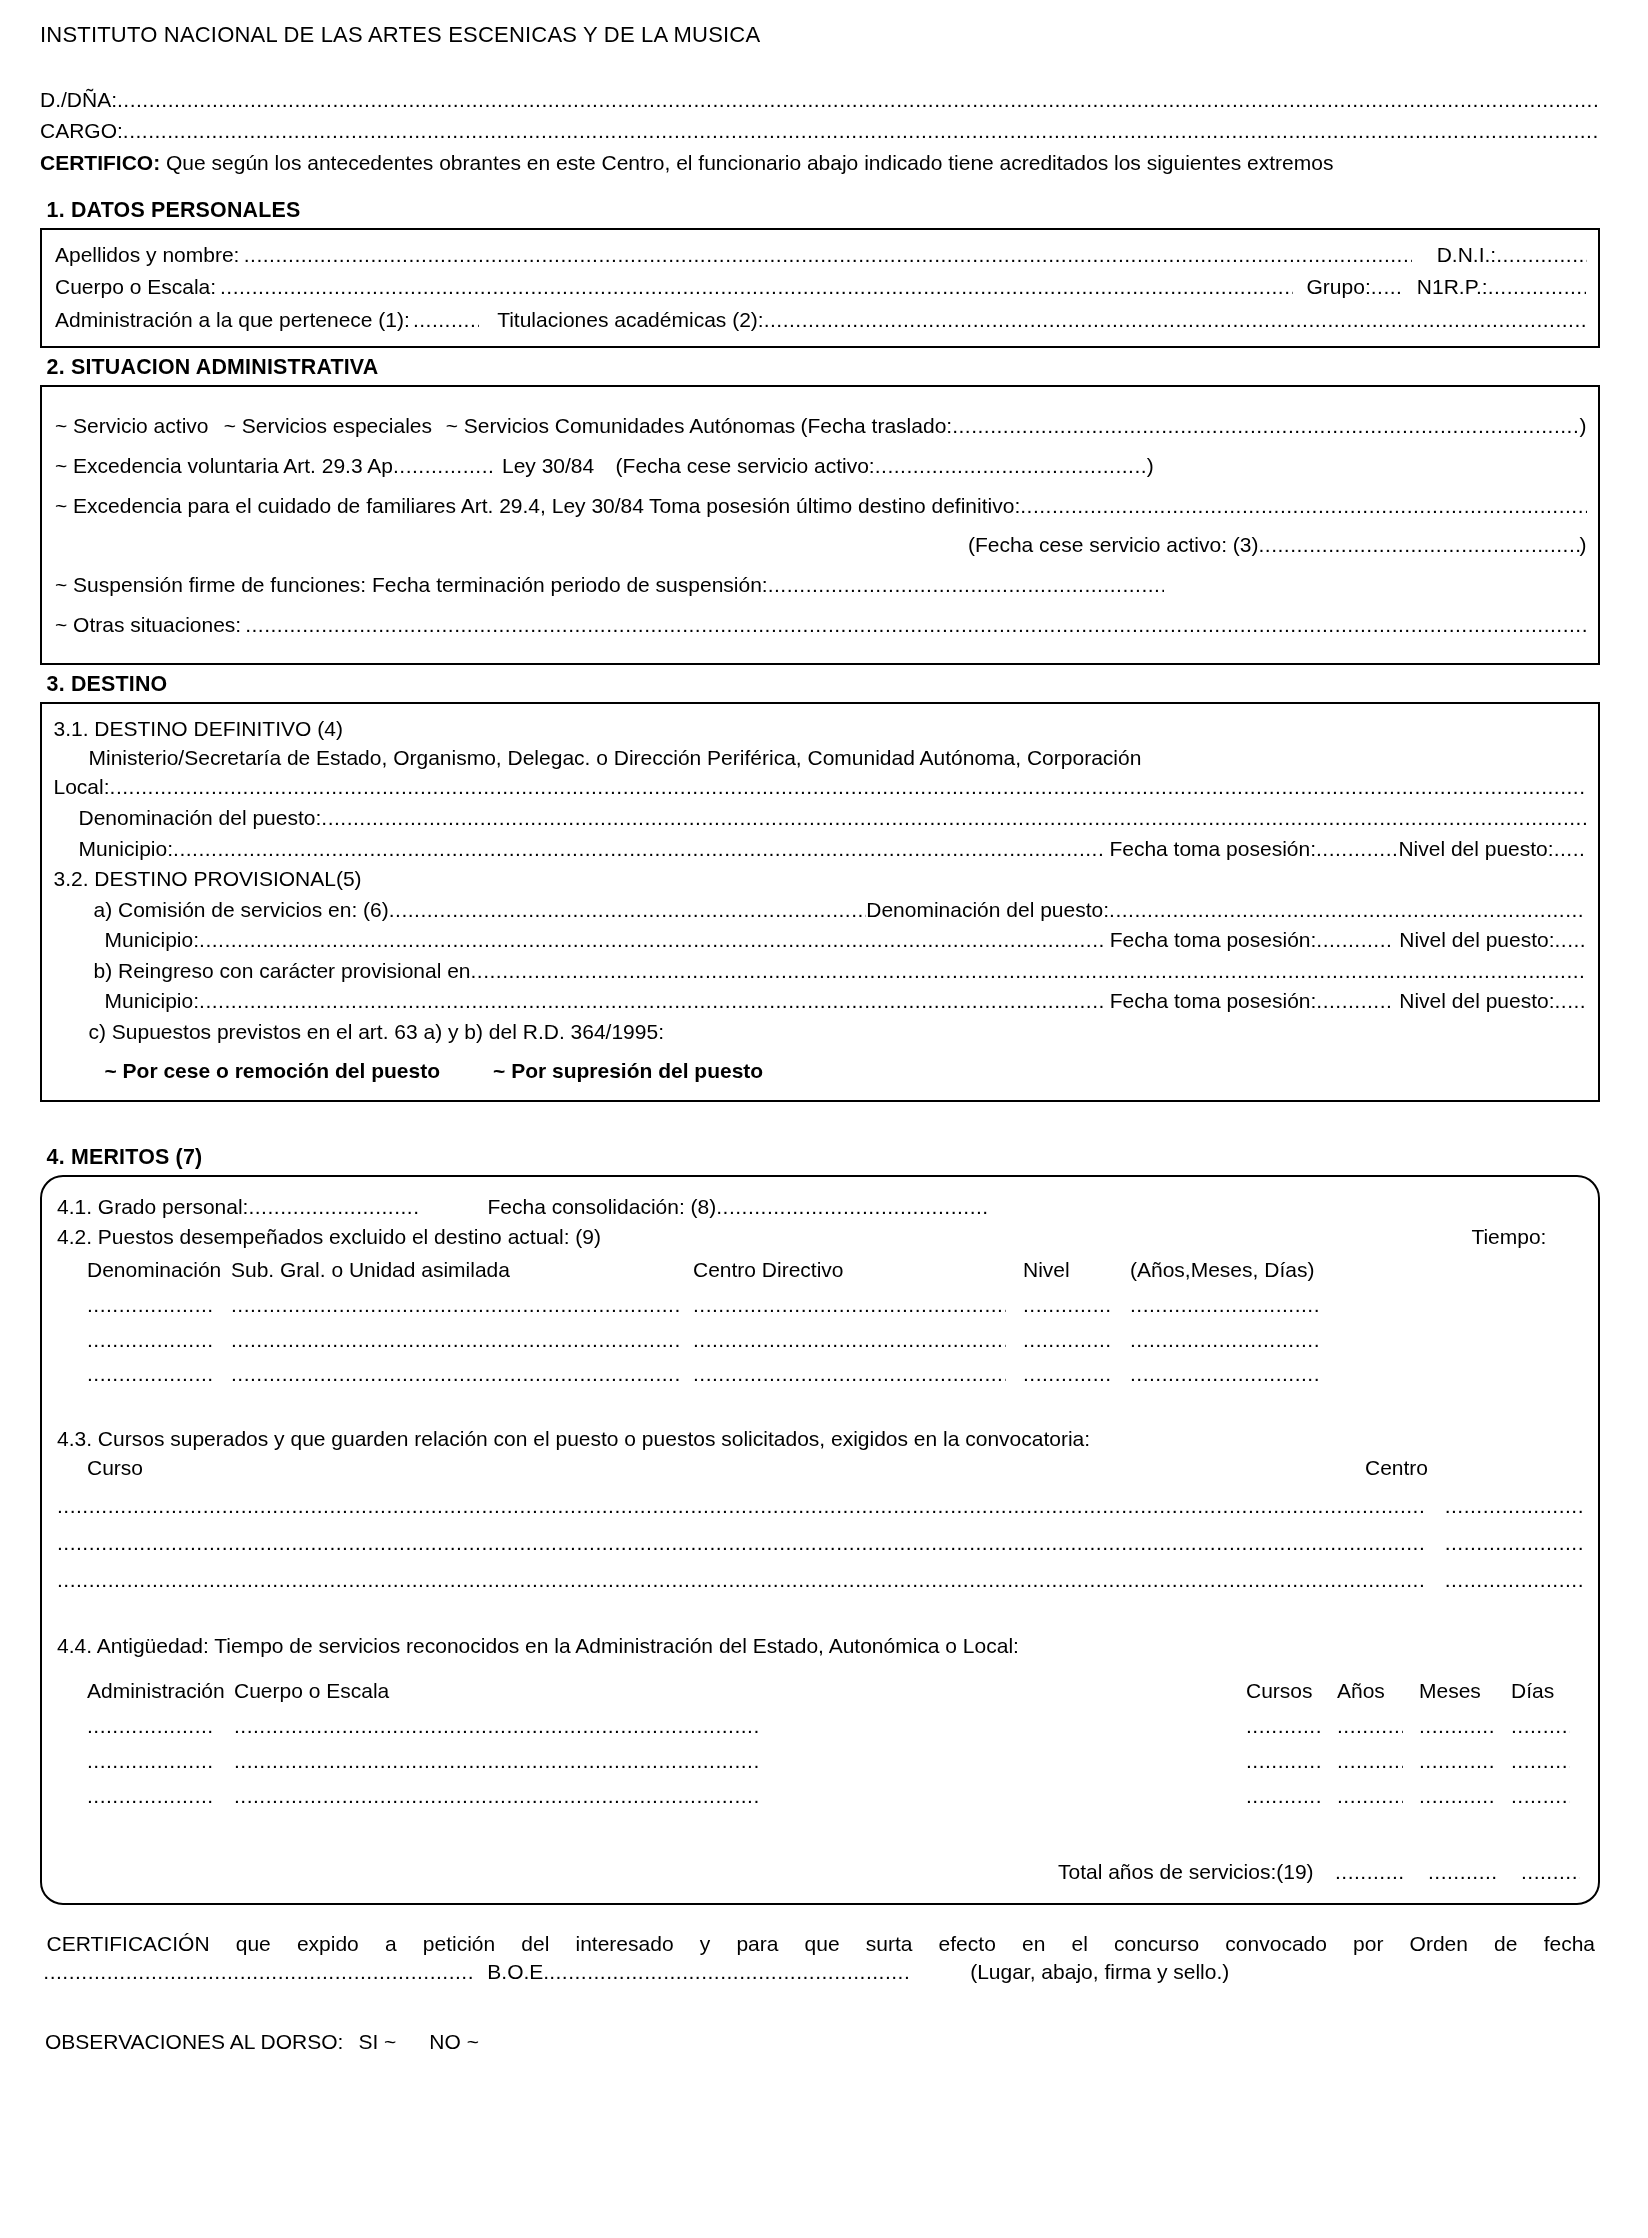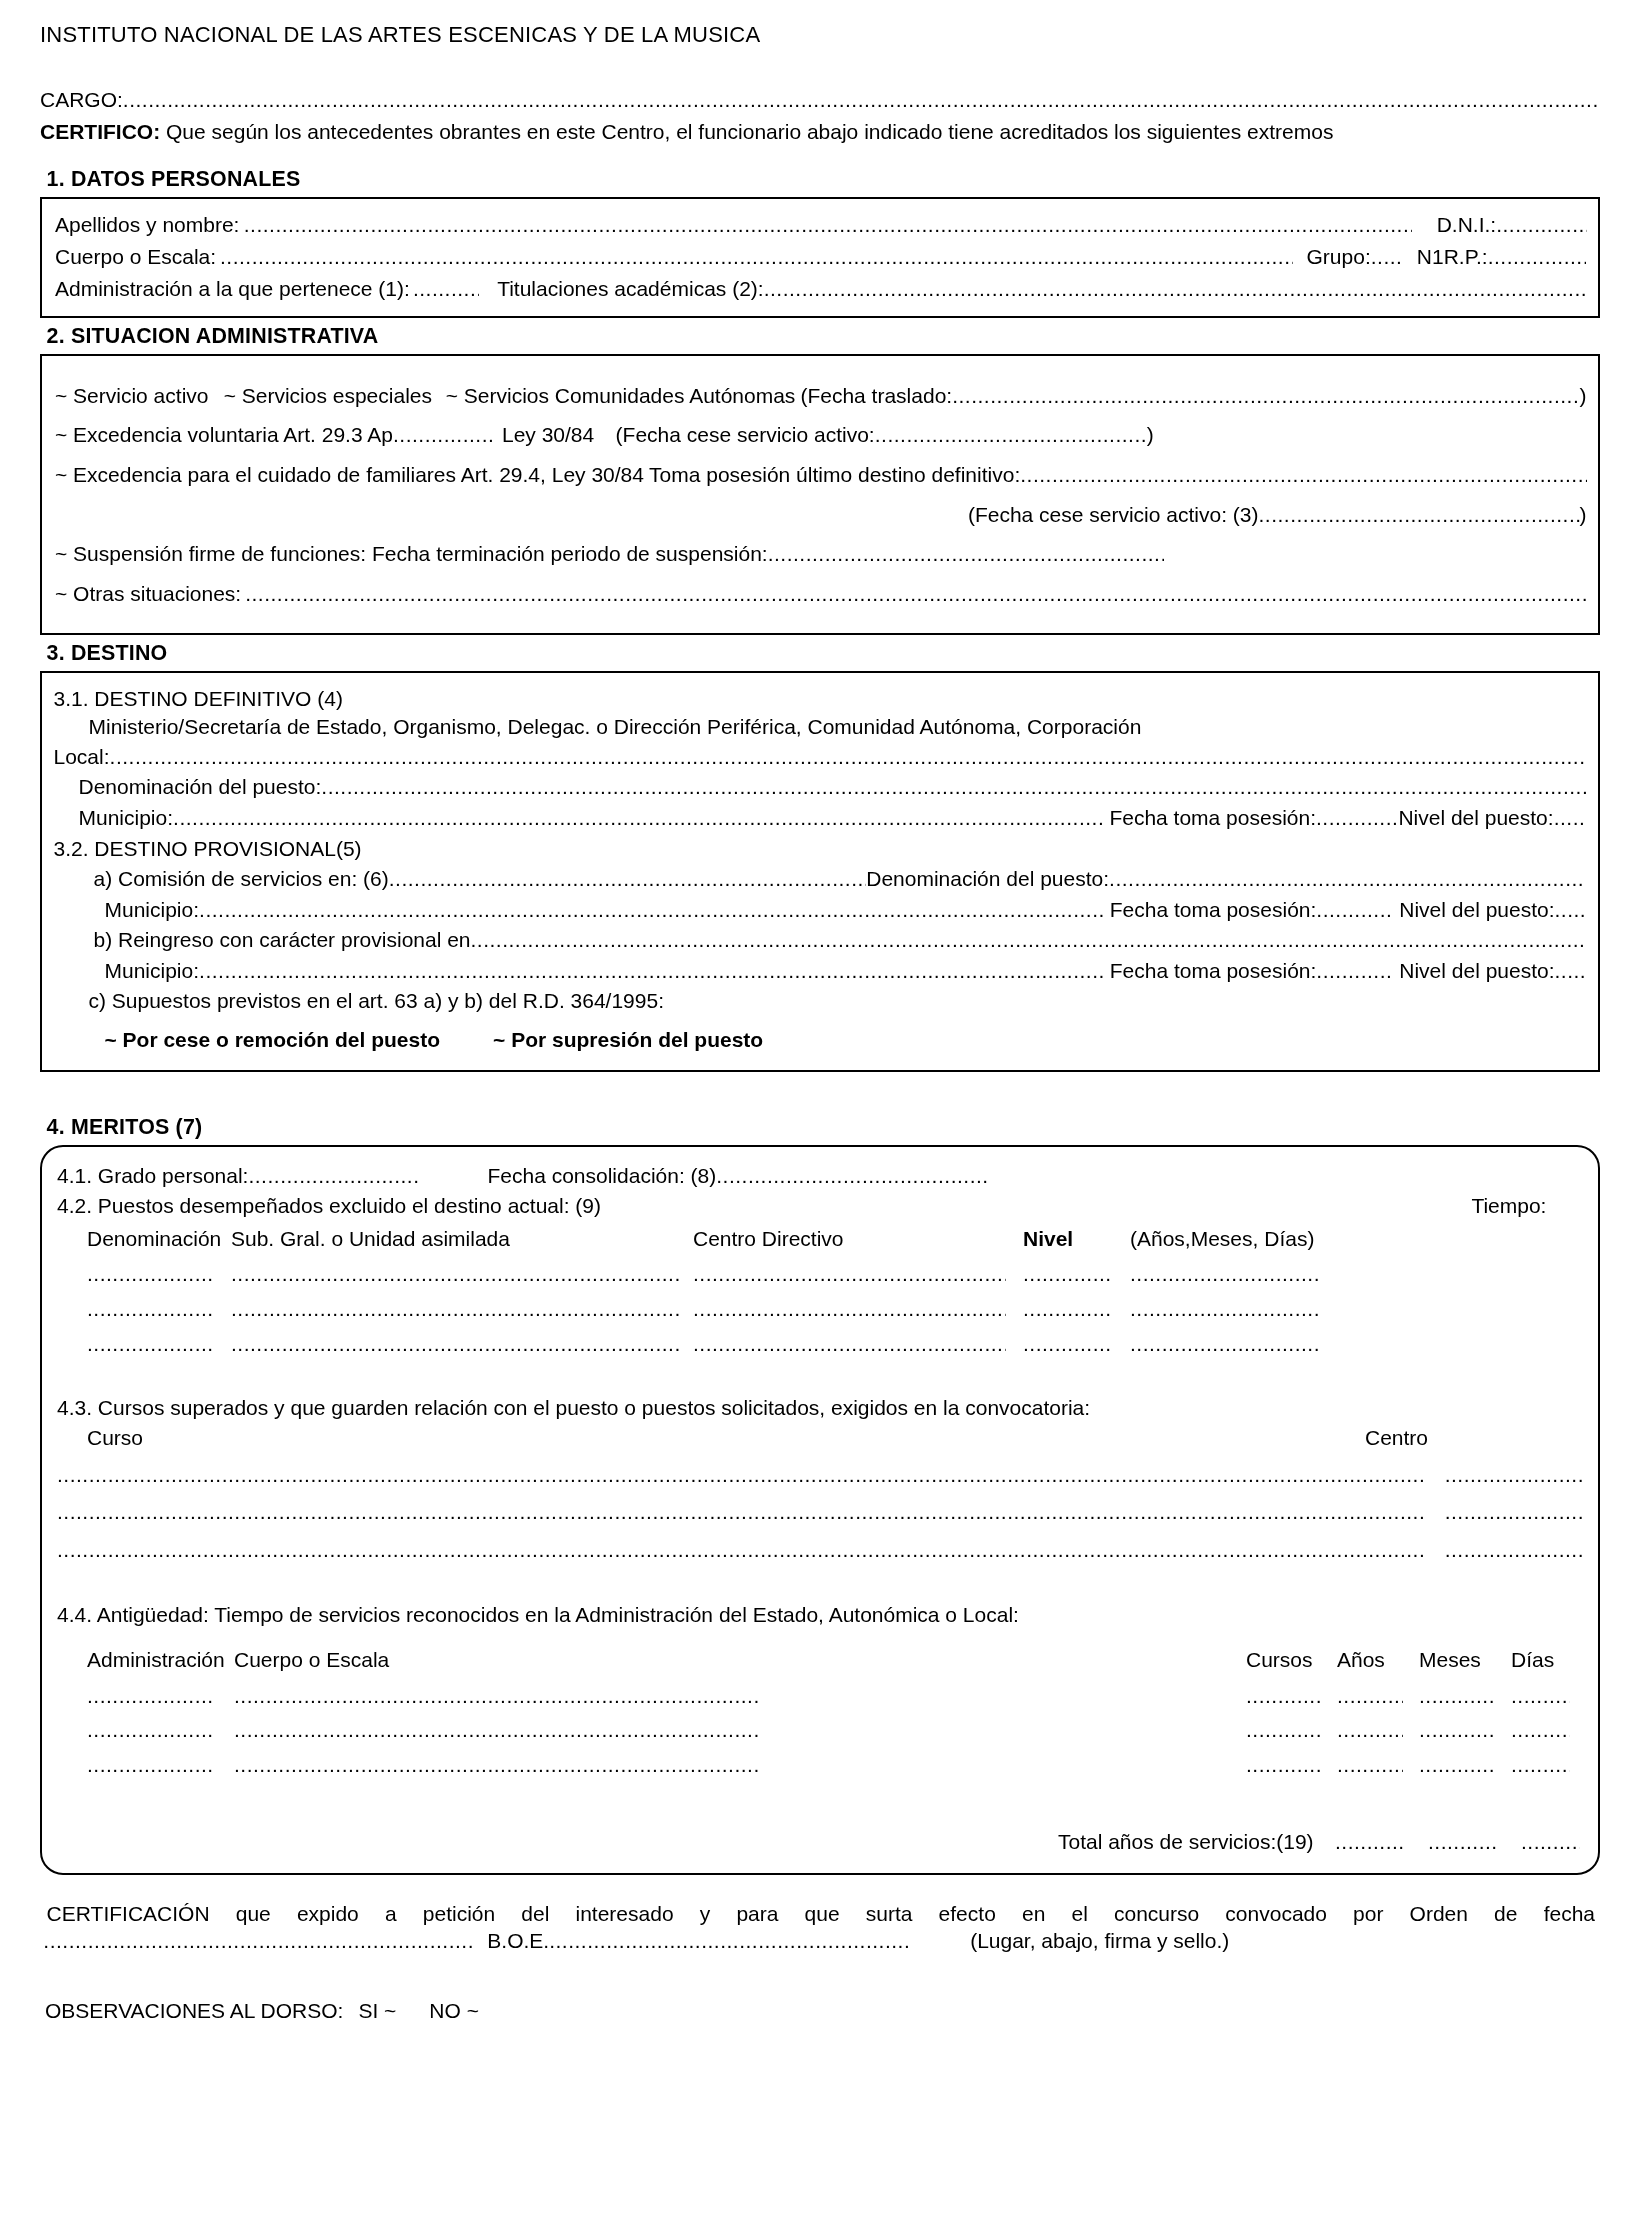--- a/index.html
+++ b/index.html
@@ -148,20 +148,24 @@
   .gap-md { display: inline-block; width: 28px; }
   .gap-sm { display: inline-block; width: 15px; }
 </style>
 </head>
 <body>
 
 <div class="page">
 
   <div class="org-title t">INSTITUTO NACIONAL DE LAS ARTES ESCENICAS Y DE LA MUSICA</div>
 
+  <div class="row t hdr-line">
+    <span>D./DÑA:</span>
+    <span class="dots"></span>
+  </div>
 
   <div class="row t hdr-line">
     <span>CARGO:</span>
     <span class="dots"></span>
   </div>
 
   <div class="t certifico">
     <span class="b">CERTIFICO:</span>
     <span>Que según los antecedentes obrantes en este Centro, el funcionario abajo indicado tiene acreditados los siguientes extremos</span>
   </div>
@@ -347,21 +351,21 @@
       <span>Tiempo:</span>
       <span class="sp" style="width:99px"></span>
     </div>
 
     <table class="mer-tbl">
       <tbody>
           <tr class="hrow">
         <td style="width:144px; padding-left:30px;">Denominación</td>
         <td style="width:462px;">Sub. Gral. o Unidad asimilada</td>
         <td style="width:330px;">Centro Directivo</td>
-        <td style="width:107px;font-weight:bold;">Nivel</td>
+        <td style="width:107px;">Nivel</td>
         <td>(Años,Meses, Días)</td>
       </tr>
       <tr class="drow">
         <td class="dotcell" style="padding-left:30px;">
               <span class="dots-fixed" style="width:128px"></span>
             </td>
         <td class="dotcell">
               <span class="dots-fixed" style="width:449px"></span>
             </td>
         <td class="dotcell">

